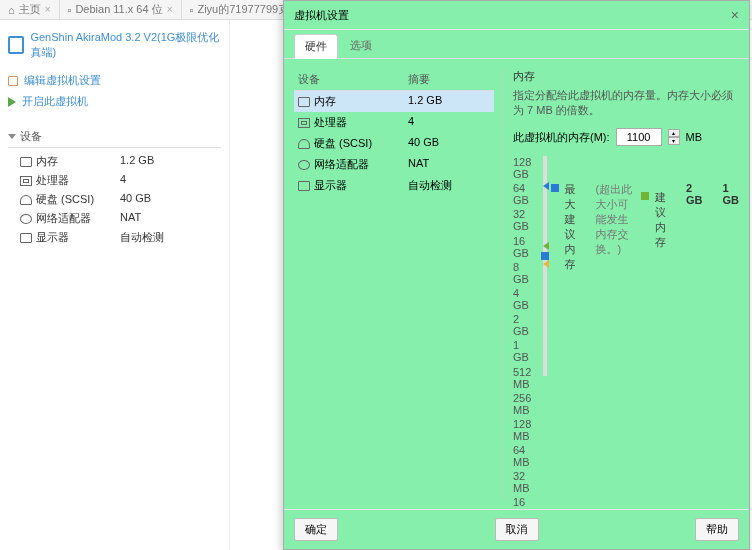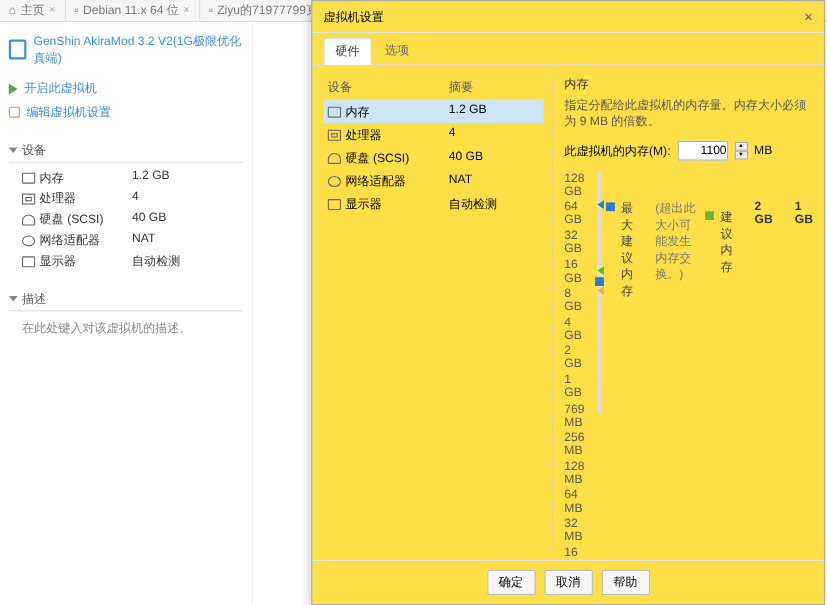--- a/index.html
+++ b/index.html
@@ -25,57 +25,57 @@
 .i-mem { border: 1px solid #666; border-radius: 1px; }
 .i-cpu { border: 1px solid #666; position: relative; }
 .i-cpu:before { content:""; position:absolute; inset:2px; border:1px solid #666; }
 .i-disk { border: 1px solid #666; border-radius: 6px 6px 1px 1px; }
 .i-net { border: 1px solid #666; border-radius: 50%; }
 .i-disp { border: 1px solid #666; border-radius: 1px; }
 .desc-text { color: #888; padding: 4px 0 0 12px; }
 .preview { flex: 1; background: #fff; display:flex; justify-content:center; padding: 30px 10px 10px; }
 .preview-inner { width: 260px; height: 480px; background: linear-gradient(#4a4a4a,#2a2a2a); border: 1px solid #888; }
 
-.dialog { position: absolute; left: 283px; top: 0; width: 467px; height: 550px; background: #fde047; border: 1px solid #aaa; box-shadow: -2px 2px 8px rgba(0,0,0,.2); display: flex; flex-direction: column; }
+.dialog { position: absolute; left: 283px; top: 0; width: 467px; height: 550px; background: #86efac; border: 1px solid #aaa; box-shadow: -2px 2px 8px rgba(0,0,0,.2); display: flex; flex-direction: column; }
 .dlg-title { padding: 6px 10px; font-size: 12px; border-bottom: 1px solid #e5e5e5; display:flex; justify-content:space-between; align-items:center; }
 .dlg-close { cursor:pointer; color:#666; font-size:14px; }
 .dlg-tabs { display: flex; padding: 4px 10px 0; border-bottom: 1px solid #ddd; gap: 2px; }
 .dlg-tab { padding: 4px 10px; color: #666; cursor:pointer; }
 .dlg-tab.active { border: 1px solid #ccc; border-bottom: 1px solid #fff; border-radius: 3px 3px 0 0; margin-bottom: -1px; background: #fff; color: #333; }
 .dlg-body { flex: 1; display: flex; padding: 10px; gap: 8px; overflow: hidden; }
 .dlg-left { width: 200px; }
 .dlg-left .hdr { display:flex; color:#555; padding: 3px 4px; border-bottom:1px solid #ddd; }
 .dlg-left .hdr span:first-child { width: 110px; }
 .dlg-devrow { display:flex; padding:3px 4px; cursor:pointer; }
 .dlg-devrow.sel { background:#cde6f7; }
 .dlg-devrow .dn { width:110px; display:flex; gap:4px; align-items:center; }
 .btn { padding: 3px 10px; border: 1px solid #bbb; background: #f6f6f6; cursor:pointer; border-radius:2px; }
 .dlg-right { flex:1; border-left: 1px dotted #ccc; padding-left: 10px; }
 .grp-title { color:#333; margin-bottom: 4px; }
 .grp-desc { color:#555; margin-bottom: 10px; }
 .meminput { display:flex; align-items:center; gap:6px; margin-bottom: 10px; }
-.meminput input { width: 46px; text-align:right; padding:2px 0; border:1px solid #aaa; }
+.meminput input { width: 46px; text-align:center; padding:2px 0; border:1px solid #aaa; }
 .spin { width:12px; display:flex; flex-direction:column; }
 .spin div { height:8px; border:1px solid #aaa; background:#eee; font-size:6px; text-align:center; line-height:6px; cursor:pointer; }
 .scale { display:flex; gap: 6px; }
 .ticks { display:flex; flex-direction:column; align-items:flex-end; gap:2.2px; color:#555; font-size:10px; }
 .bar { width: 16px; position:relative; height: 220px; }
 .track { position:absolute; left:6px; top:0; width:4px; height:100%; background:#ddd; }
 .marker { position:absolute; width:0; height:0; }
 .m-blue { border-top:4px solid transparent; border-bottom:4px solid transparent; border-right:6px solid #2a7bd4; right:-4px; }
 .m-green { border-top:4px solid transparent; border-bottom:4px solid transparent; border-right:6px solid #6fb536; right:-4px; }
 .m-yellow { border-top:4px solid transparent; border-bottom:4px solid transparent; border-right:6px solid #e2b93c; right:-4px; }
 .m-cur { width:8px; height:8px; background:#2a7bd4; left:4px; }
 .legend { display:flex; gap:6px; padding-top: 26px; font-size:10px; color:#444; }
 .legend .row { display:flex; gap:6px; align-items:flex-start; }
 .sq { width:8px; height:8px; margin-top:2px; flex-shrink:0; }
 .sq.blue{background:#2a7bd4;} .sq.green{background:#6fb536;} .sq.yellow{background:#e2b93c;}
 .legend .sub { color:#777; padding-left:14px; }
 .legend .val { color:#333; padding-left:14px; font-weight:bold; }
-.dlg-footer { padding: 8px 26px; border-top:1px solid #e5e5e5; display:flex; justify-content:center; gap:8px; }
+.dlg-footer { padding: 8px 10px; border-top:1px solid #e5e5e5; display:flex; justify-content:space-between; gap:8px; }
 .nowrap{white-space:nowrap;}
 </style>
 </head>
 <body>
 
 <div class="tabrow">
   <div class="tab">
       <span>⌂</span>
       <span>主页</span>
       <span class="x">×</span>
@@ -97,26 +97,26 @@
     </div>
 </div>
 
 <div class="main">
   <div class="left">
     <div class="vm-title">
       <span class="vm-title-icon"></span>
       <span>GenShin AkiraMod 3.2 V2(1G极限优化真端)</span>
     </div>
     <div class="action">
+        <span class="edit"></span>
+        <span>编辑虚拟机设置</span>
+      </div>
+    <div class="action">
         <span class="play"></span>
         <span>开启此虚拟机</span>
-      </div>
-    <div class="action">
-        <span class="edit"></span>
-        <span>编辑虚拟机设置</span>
       </div>
 
     <div class="section">
       <div class="section-head">
           <span class="caret"></span>
           <span>设备</span>
         </div>
       <div id="side-devs">
           <div class="devrow">
             <span class="dn"><span class="ico i-mem"></span>内存</span>
@@ -134,27 +134,20 @@
             <span class="dn"><span class="ico i-net"></span>网络适配器</span>
             <span class="dv">NAT</span>
           </div>
           <div class="devrow">
             <span class="dn"><span class="ico i-disp"></span>显示器</span>
             <span class="dv">自动检测</span>
           </div>
         </div>
     </div>
 
-    <div class="section">
-      <div class="section-head">
-          <span class="caret"></span>
-          <span>描述</span>
-        </div>
-      <div class="desc-text">在此处键入对该虚拟机的描述。</div>
-    </div>
   </div>
   <div class="preview">
     <div class="preview-inner"></div>
   </div>
 </div>
 
 <div class="dialog">
   <div class="dlg-title">
     <span>虚拟机设置</span>
     <span class="dlg-close">×</span>
@@ -188,41 +181,41 @@
           </div>
           <div class="dlg-devrow">
             <span class="dn"><span class="ico i-disp"></span>显示器</span>
             <span>自动检测</span>
           </div>
         </div>
 
     </div>
     <div class="dlg-right">
       <div class="grp-title">内存</div>
-      <div class="grp-desc">指定分配给此虚拟机的内存量。内存大小必须为 9 MB 的倍数。</div>
+      <div class="grp-desc">指定分配给此虚拟机的内存量。内存大小必须为 7 MB 的倍数。</div>
       <div class="meminput">
         <span class="nowrap">此虚拟机的内存(M):</span>
         <input value="1100" style="">
         <div class="spin">
             <div>▴</div>
             <div>▾</div>
           </div>
         <span>MB</span>
       </div>
       <div class="scale">
         <div class="ticks" id="ticks">
             <div>128 GB</div>
             <div>64 GB</div>
             <div>32 GB</div>
             <div>16 GB</div>
             <div>8 GB</div>
             <div>4 GB</div>
             <div>2 GB</div>
             <div>1 GB</div>
-            <div>769 MB</div>
+            <div>512 MB</div>
             <div>256 MB</div>
             <div>128 MB</div>
             <div>64 MB</div>
             <div>32 MB</div>
             <div>16 MB</div>
             <div>5 MB</div>
             <div>4 MB</div>
           </div>
         <div class="bar">
           <div class="track"></div>

